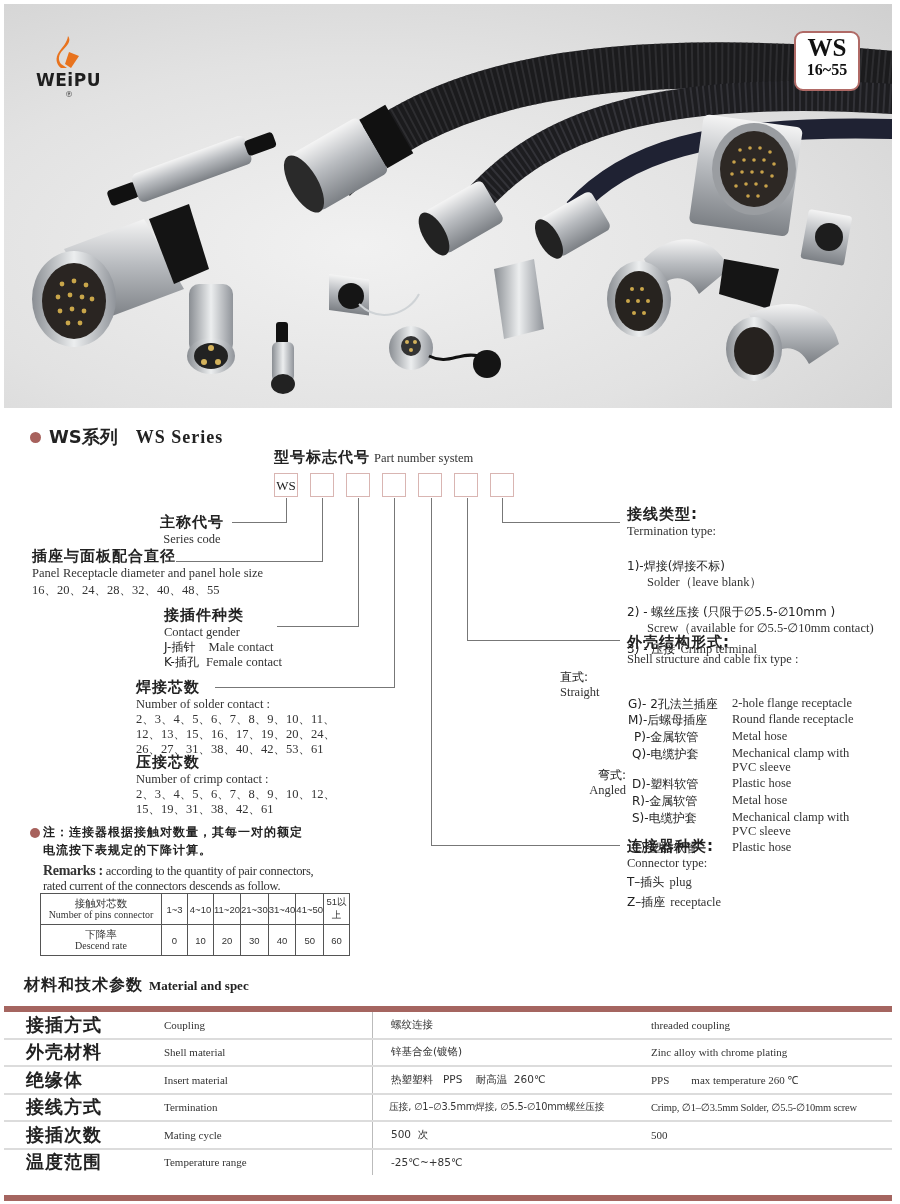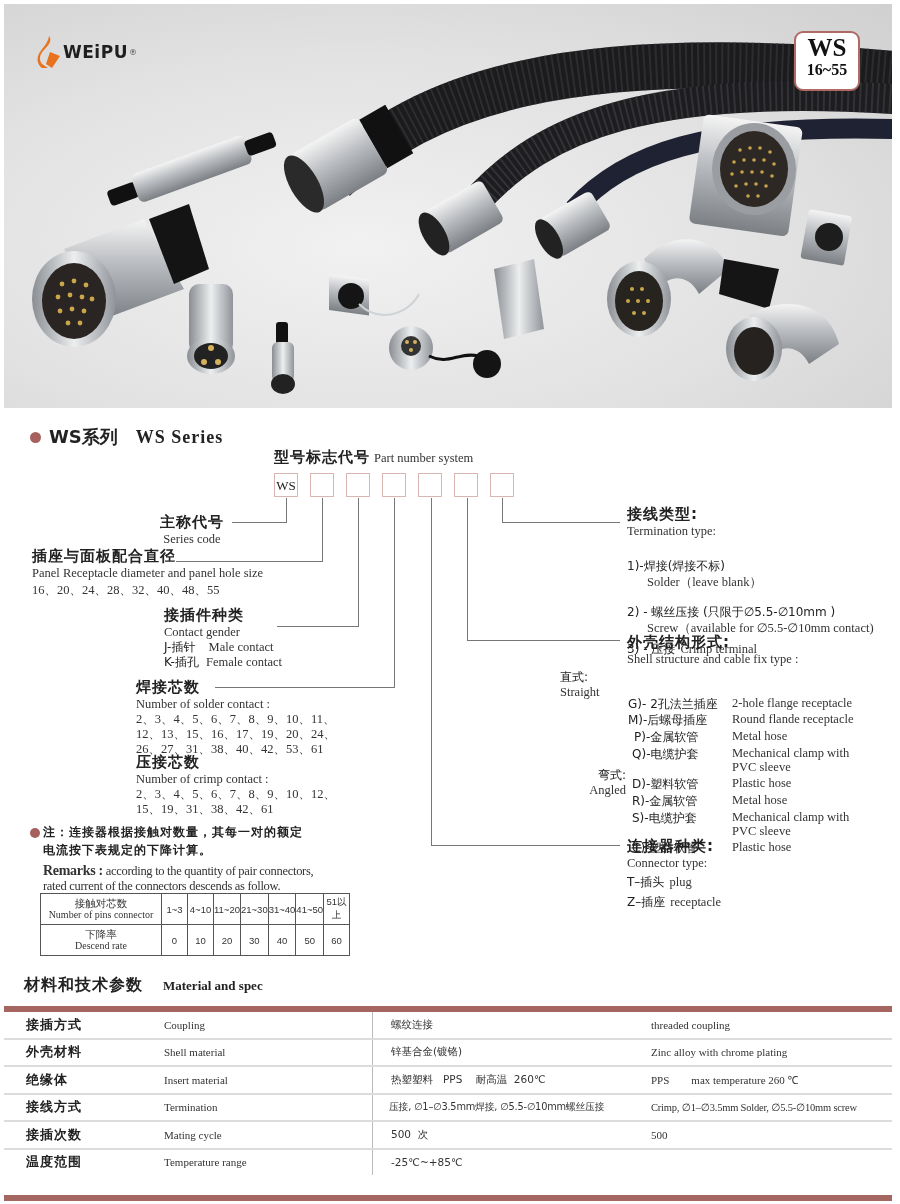--- a/index.html
+++ b/index.html
@@ -11,21 +11,21 @@
   .abs { position: absolute; }
   .cn { font-family: "DejaVu Sans", "Liberation Sans", sans-serif; }
   .serif { font-family: "Liberation Serif", "DejaVu Serif", serif; }
 
   
   #hero {
     left: 4px; top: 4px; width: 888px; height: 404px;
     background: radial-gradient(ellipse at 40% 60%, #f1f1f1 0%, #e2e2e2 55%, #d0d0d0 100%);
     overflow: hidden;
   }
-  #logo { left: 32px; top: 30px; display: flex; align-items: center; }
+  #logo { left: 32px; top: 30px; display: flex; align-items: center; flex-direction: column; }
   #logo .mark { width: 24px; height: 36px; position: relative; margin-right: 3px; }
   #logo .word { font-family: "DejaVu Sans", sans-serif; font-weight: bold; font-size: 17px; color: #1f1f1f; letter-spacing: 0.5px; }
   #logo sup { font-size: 8px; color: #333; margin-left: 1px; }
   #badge {
     left: 790px; top: 27px; width: 62px; height: 56px;
     border: 2px solid #b06a66; border-radius: 9px; background: #fff;
     text-align: center; font-family: "Liberation Serif", serif; font-weight: bold; color: #111;
   }
   #badge .big { font-size: 25px; line-height: 26px; margin-top: 2px; }
   #badge .small { font-size: 16px; line-height: 18px; }
@@ -43,28 +43,28 @@
   .tc { font-family: "DejaVu Sans", sans-serif; font-size: 12px; color: #222; }
 
   
   #derate { left: 40px; top: 893px; border-collapse: collapse; font-family: "Liberation Sans", sans-serif; }
   #derate td { border: 1px solid #555; text-align: center; font-size: 9.5px; color:#333; padding: 0; }
   #derate td.head { width: 120px; height: 30px; font-family: "Liberation Serif", serif; font-size: 10px; line-height: 11px; }
   #derate td.head .c { font-family: "DejaVu Sans", sans-serif; font-size: 10.5px; }
   #derate td.v { width: 25px; }
 
   
-  #spec-title { left: 24px; top: 975px; display:flex; align-items: baseline; gap: 20px; }
+  #spec-title { left: 24px; top: 975px; display:flex; align-items: baseline; gap: 6px; }
   #spec-title .c { font-family: "DejaVu Sans", sans-serif; font-size: 16px; font-weight: bold; letter-spacing: 1px; color:#222; }
   #spec-title .e { font-family: "Liberation Serif", serif; font-size: 13px; font-weight: bold; color:#222; }
   .bar { position: absolute; left: 4px; width: 888px; height: 6px; background: #a56560; }
   #spec { left: 4px; top: 1012px; width: 888px; border-collapse: collapse; }
   #spec td { height: 25.5px; border-bottom: 2px solid #dcdcdc; font-size: 11px; padding: 0; color:#333; white-space: nowrap; }
   #spec tr:last-child td { border-bottom: none; }
-  #spec td.c1 { width: 138px; padding-left: 22px; font-family: "DejaVu Sans", sans-serif; font-weight: bold; font-size: 13px; color:#222; letter-spacing: 1px; margin-top: 44px; }
+  #spec td.c1 { width: 138px; padding-left: 22px; font-family: "DejaVu Sans", sans-serif; font-weight: bold; font-size: 18px; color:#222; letter-spacing: 1px; margin-top: 44px; }
   #spec td.c2 { width: 208px; font-family: "Liberation Serif", serif; font-size: 11px; }
   #spec td.c3 { width: 260px; padding-left: 18px; border-left: 1px solid #bbb; font-family: "DejaVu Sans", sans-serif; font-size: 10.5px; }
   #spec td.c4 { font-family: "Liberation Serif", serif; font-size: 11px; }
 </style>
 </head>
 <body>
 
 <div id="hero" class="abs">
   <svg width="888" height="404" viewBox="0 0 888 404" style="position:absolute;left:0;top:0">
     <defs>

